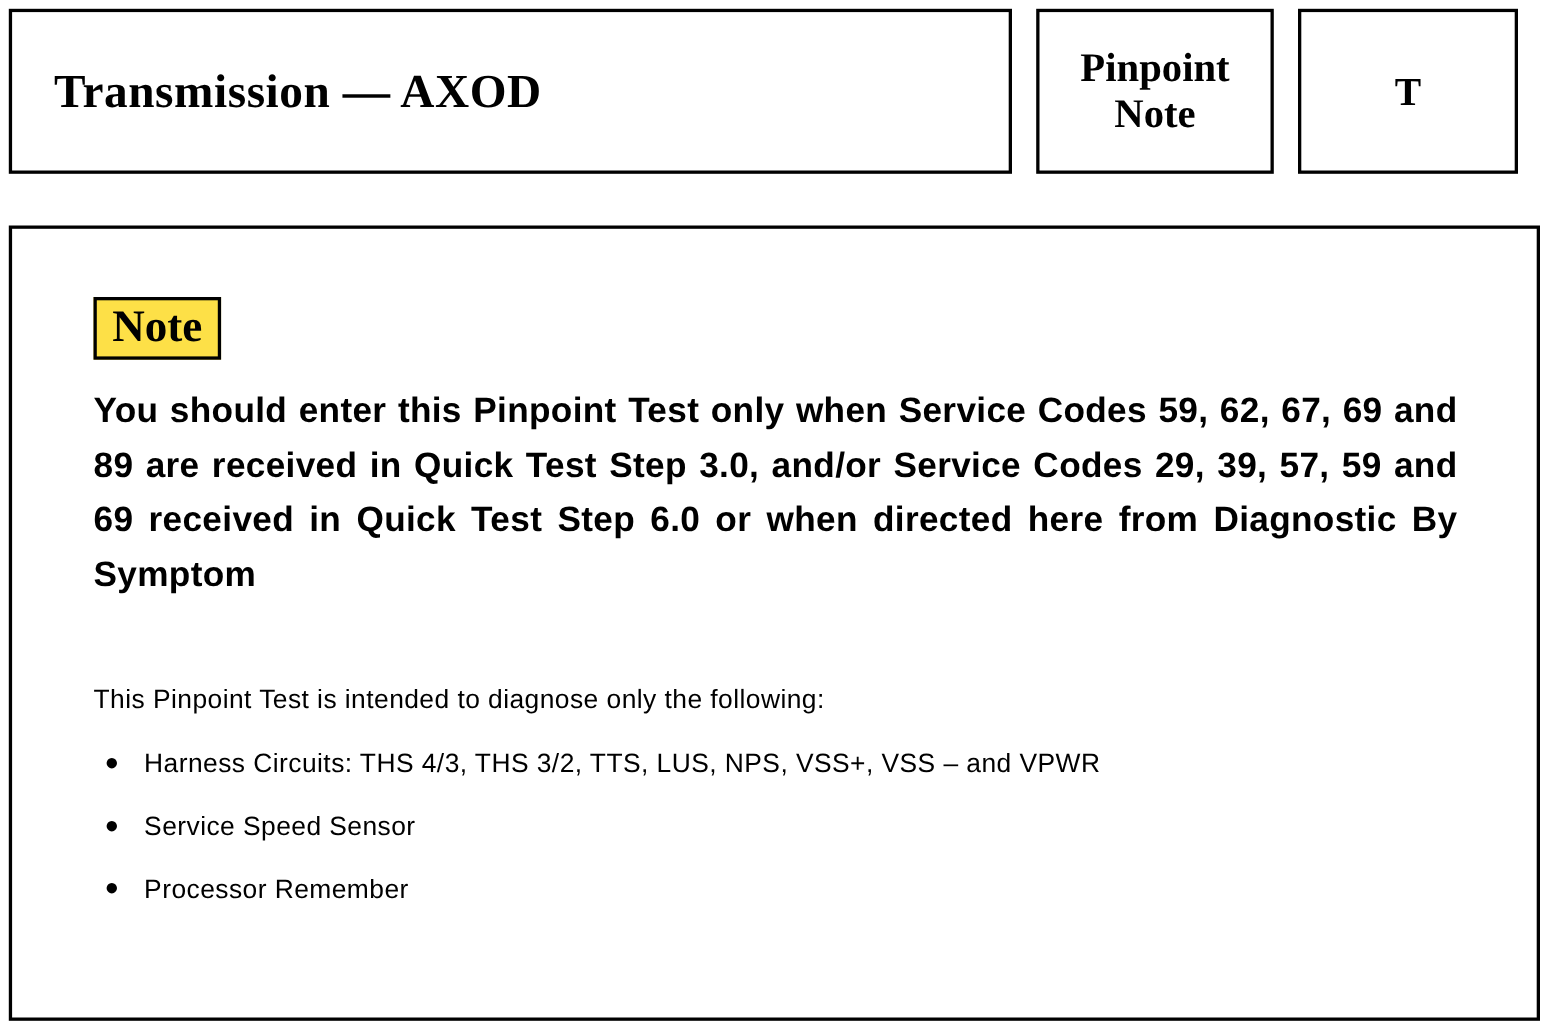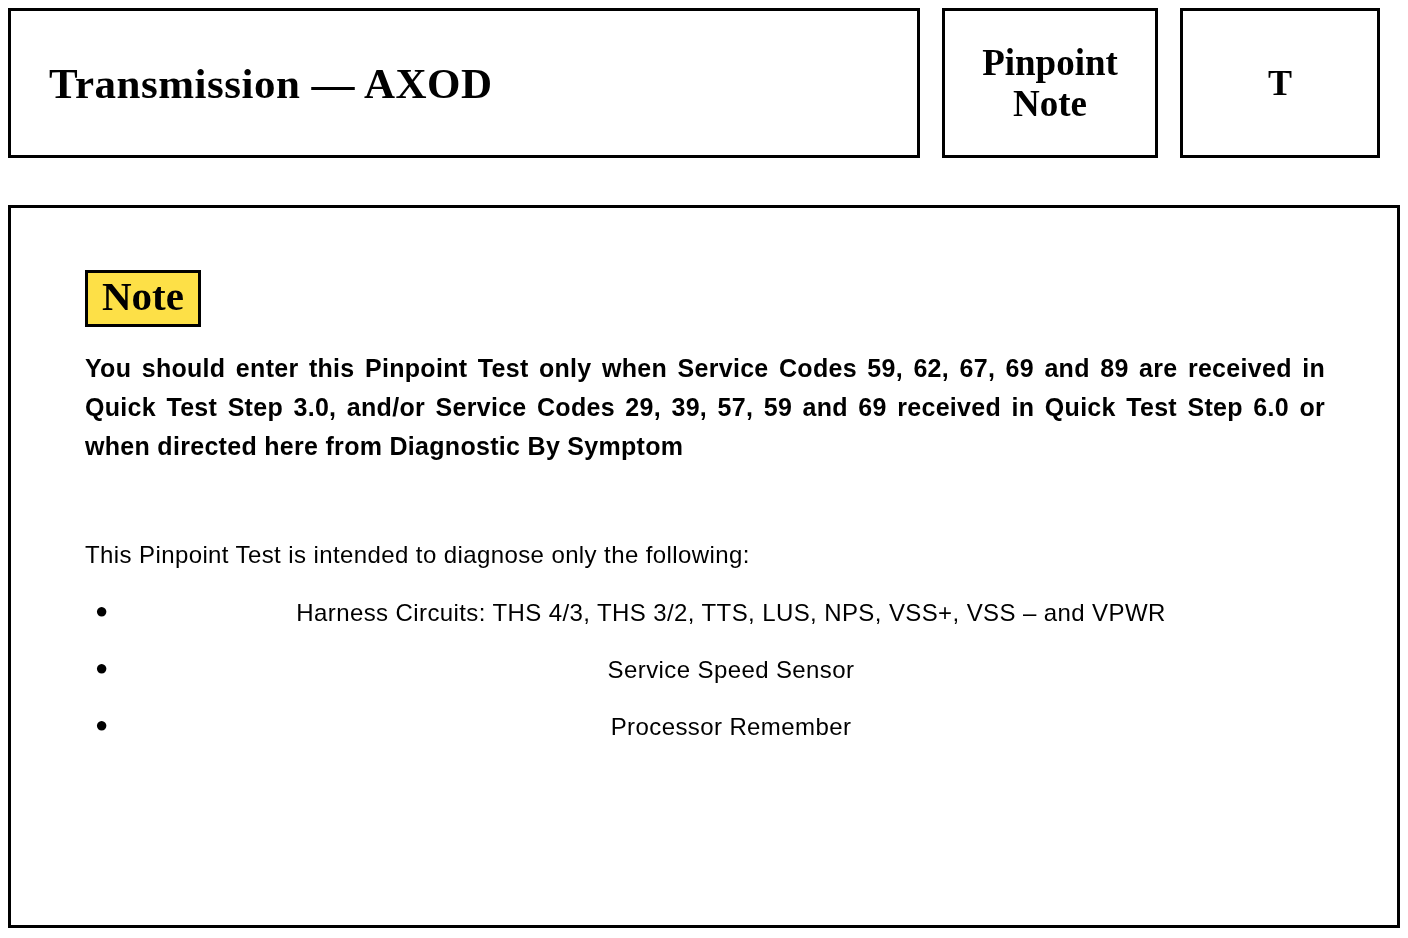--- a/index.html
+++ b/index.html
@@ -89,21 +89,21 @@
     padding: 2px 14px 6px 14px;
     font-family: "Liberation Serif", serif;
     font-weight: bold;
     font-size: 41px;
     line-height: 1.05;
     background: #fde047;
   }
 
   .note-text {
     margin-top: 22px;
-    font-size: 25px;
+    font-size: 32px;
     font-weight: bold;
     line-height: 1.55;
     width: 1240px;
     text-align: justify;
     letter-spacing: 0.3px;
   }
 
   .remember-block { margin-top: 72px; }
 
   .remember-intro {
@@ -126,21 +126,21 @@
     letter-spacing: 0.4px;
   }
   .bullet-dot {
     width: 46px;
     flex: 0 0 46px;
     padding-left: 10px;
     box-sizing: border-box;
     font-size: 22px;
     line-height: 1.1;
   }
-  .bullet-text { flex: 1; text-align: center; }
+  .bullet-text { flex: 1; }
 </style>
 </head>
 <body>
 
 <div class="header-row">
   <div class="hdr-box hdr-title">
     <span class="t">Transmission — AXOD</span>
   </div>
   <div class="hdr-gap"></div>
   <div class="hdr-box hdr-pinpoint">

